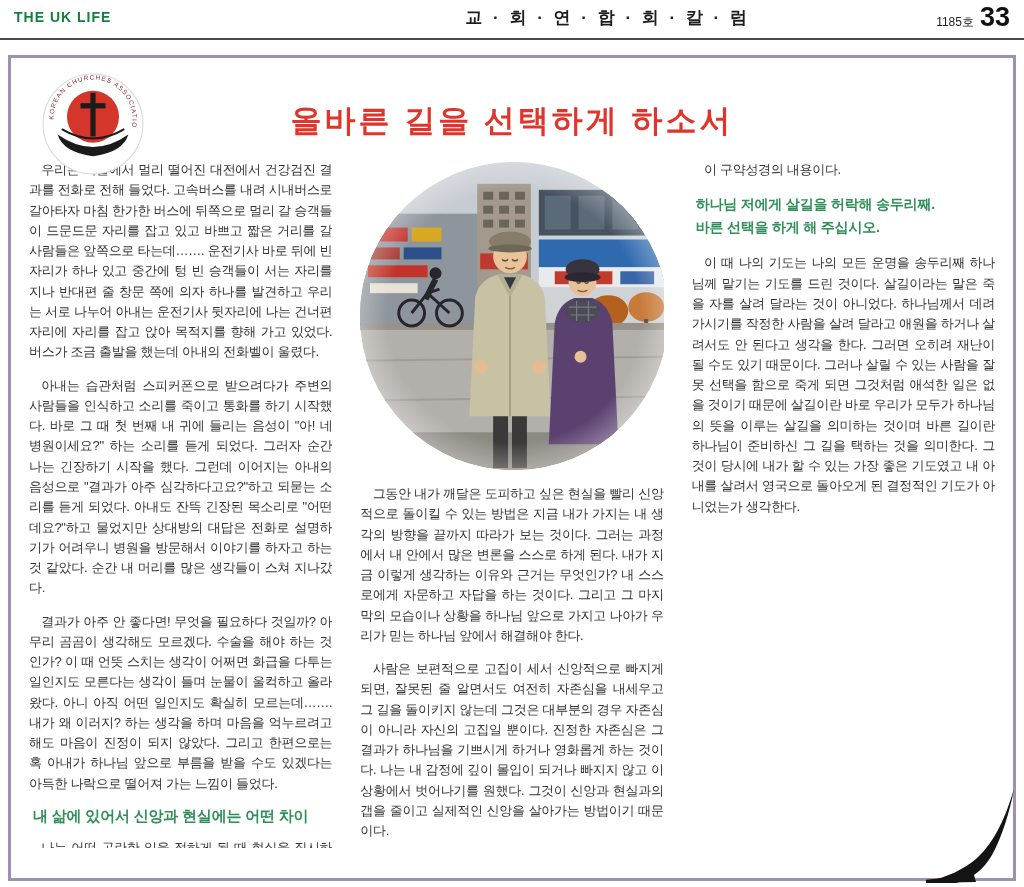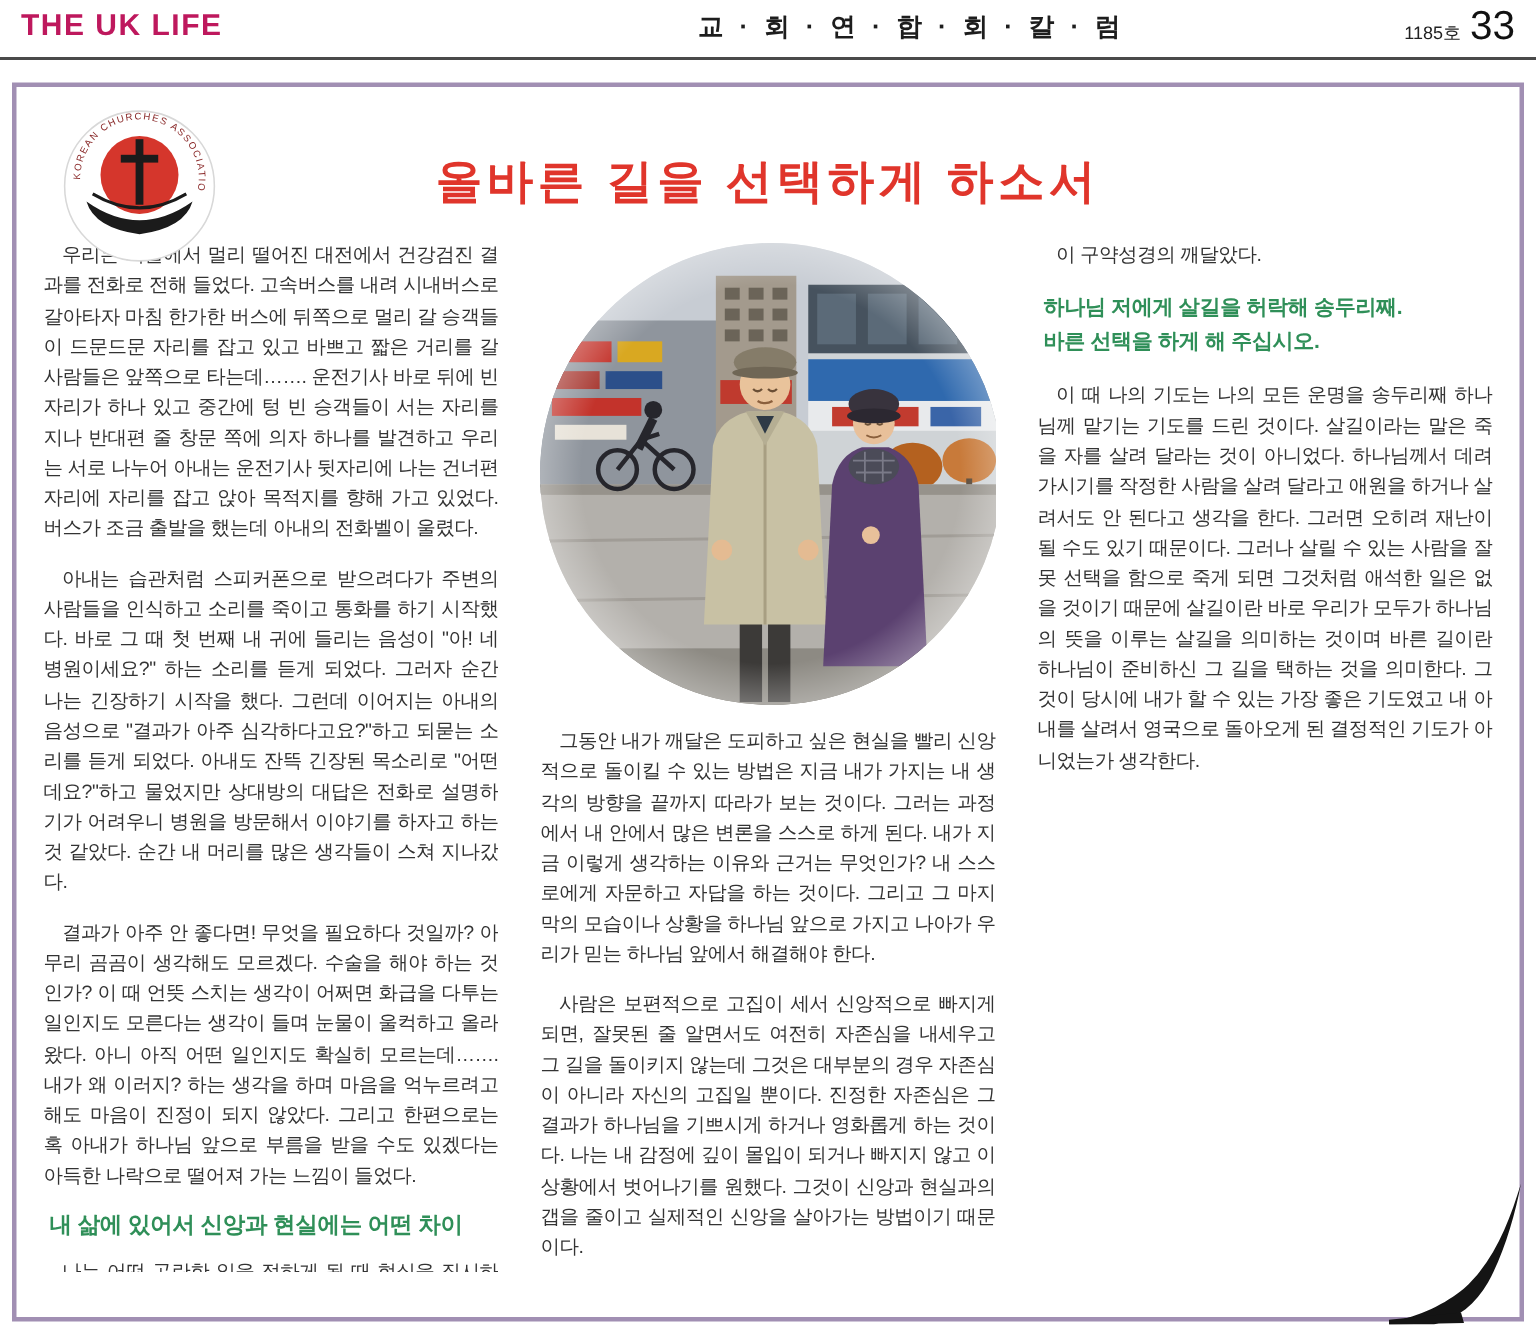--- a/index.html
+++ b/index.html
@@ -6,25 +6,25 @@
   body { background:#fff; font-family:"Liberation Sans","DejaVu Sans",sans-serif; }
   .page { position:relative; width:1024px; height:887px; background:#fff; overflow:hidden; }
 
   
   .paper-header {
     position:absolute; top:0; left:0; width:1024px; height:40px;
     display:flex; align-items:center;
     border-bottom:2px solid #4a4a4a;
     padding:0 14px 4px 14px;
   }
-  .masthead { width:260px; font-size:20px; letter-spacing:1px; color:#be185d; font-weight:600; }
+  .masthead { width:260px; font-size:14px; letter-spacing:1px; color:#15803d; font-weight:600; }
   .section-title { flex:1; text-align:right; font-size:17px; font-weight:bold; color:#1d1d1d; letter-spacing:3px; }
   .issue-area { width:260px; text-align:center; display:flex; justify-content:flex-end; align-items:baseline; gap:6px; }
   .issue-no { font-size:12px; color:#222; }
-  .page-no { font-size:27px; font-weight:normal; color:#111; }
+  .page-no { font-size:27px; font-weight:bold; color:#111; }
 
   
   .article-box {
     position:absolute; top:55px; left:8px; width:1008px; height:826px;
     border:3px solid #a18fb3; background:#fff; padding:10px 18px 12px 18px;
   }
 
   .article-head { position:relative; height:92px; }
   .logo-wrap { position:absolute; left:12px; top:4px; width:104px; height:104px; }
   .headline {
@@ -190,21 +190,21 @@
             <circle cx="222" cy="196" r="6" fill="#e8c09a"></circle>
           </svg>
           <div class="vignette"></div>
         </div>
         <p>그동안 내가 깨달은 도피하고 싶은 현실을 빨리 신앙적으로 돌이킬 수 있는 방법은 지금 내가 가지는 내 생각의 방향을 끝까지 따라가 보는 것이다. 그러는 과정에서 내 안에서 많은 변론을 스스로 하게 된다. 내가 지금 이렇게 생각하는 이유와 근거는 무엇인가? 내 스스로에게 자문하고 자답을 하는 것이다. 그리고 그 마지막의 모습이나 상황을 하나님 앞으로 가지고 나아가 우리가 믿는 하나님 앞에서 해결해야 한다.</p>
         <p>사람은 보편적으로 고집이 세서 신앙적으로 빠지게 되면, 잘못된 줄 알면서도 여전히 자존심을 내세우고 그 길을 돌이키지 않는데 그것은 대부분의 경우 자존심이 아니라 자신의 고집일 뿐이다. 진정한 자존심은 그 결과가 하나님을 기쁘시게 하거나 영화롭게 하는 것이다. 나는 내 감정에 깊이 몰입이 되거나 빠지지 않고 이 상황에서 벗어나기를 원했다. 그것이 신앙과 현실과의 갭을 줄이고 실제적인 신앙을 살아가는 방법이기 때문이다.</p>
         <p>문득 지금 나에게 이렇게 슬픔의 깊은 감정이 불현듯 일어나는 이유가 무엇인가를 생각해 보았다. 이것이 바로 성령께서 나에게 주시는 암시라는 것을 깨달았다. 그렇다면 지금 가장 중요한 것은 하나님 앞에 바른 기도를 드리는 것이 제일 중요하다는 생각을 했다. 지금의 이 상황에서 가장 올바른 기도는 무엇일까? 하나님은 이스라엘 백성들에게 바른 선택을 요구하셨다. 내가 너희들 앞에 사망과 생명의 길을……. 축복과 저주의 길을……. 너희는 잘 듣고 바른 길을 선택하라고 하시는 것</p>
       </div>
 
       <div class="col">
-        <p>이 구약성경의 깨달았다.</p>
+        <p>이 구약성경의 내용이다.</p>
         <div class="prayer">
           <div>하나님 저에게 살길을 허락해 송두리째.</div>
           <div>바른 선택을 하게 해 주십시오.</div>
         </div>
         <p>이 때 나의 기도는 나의 모든 운명을 송두리째 하나님께 맡기는 기도를 드린 것이다. 살길이라는 말은 죽을 자를 살려 달라는 것이 아니었다. 하나님께서 데려 가시기를 작정한 사람을 살려 달라고 애원을 하거나 살려서도 안 된다고 생각을 한다. 그러면 오히려 재난이 될 수도 있기 때문이다. 그러나 살릴 수 있는 사람을 잘못 선택을 함으로 죽게 되면 그것처럼 애석한 일은 없을 것이기 때문에 살길이란 바로 우리가 모두가 하나님의 뜻을 이루는 살길을 의미하는 것이며 바른 길이란 하나님이 준비하신 그 길을 택하는 것을 의미한다. 그것이 당시에 내가 할 수 있는 가장 좋은 기도였고 내 아내를 살려서 영국으로 돌아오게 된 결정적인 기도가 아니었는가 생각한다.</p>
 
       </div>
 
     </div>
   </div>

